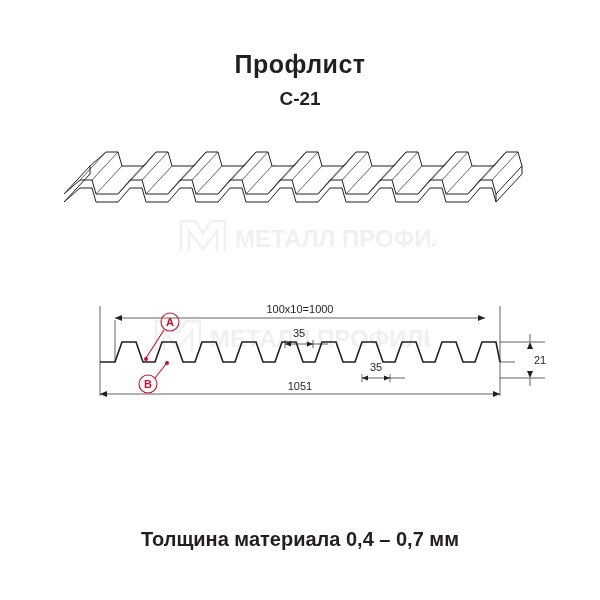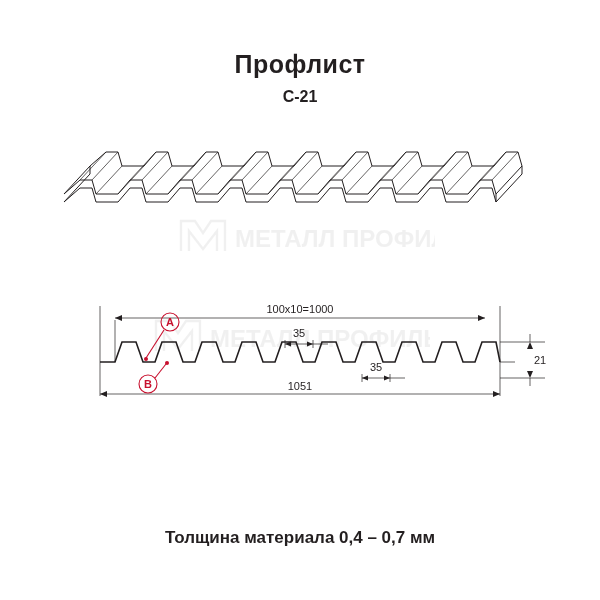--- a/index.html
+++ b/index.html
@@ -30,31 +30,31 @@
     font-weight: bold;
     letter-spacing: 0.5px;
     color: #231f20;
   }
   .subtitle {
     position: absolute;
     top: 88px;
     left: 0;
     width: 600px;
     text-align: center;
-    font-size: 16px;
+    font-size: 19px;
     font-weight: bold;
     color: #231f20;
   }
   .footer-note {
     position: absolute;
     top: 528px;
     left: 0;
     width: 600px;
     text-align: center;
-    font-size: 17px;
+    font-size: 20px;
     font-weight: bold;
     color: #231f20;
   }
   .iso-view {
     position: absolute;
     top: 130px;
     left: 60px;
     width: 480px;
     height: 120px;
   }

